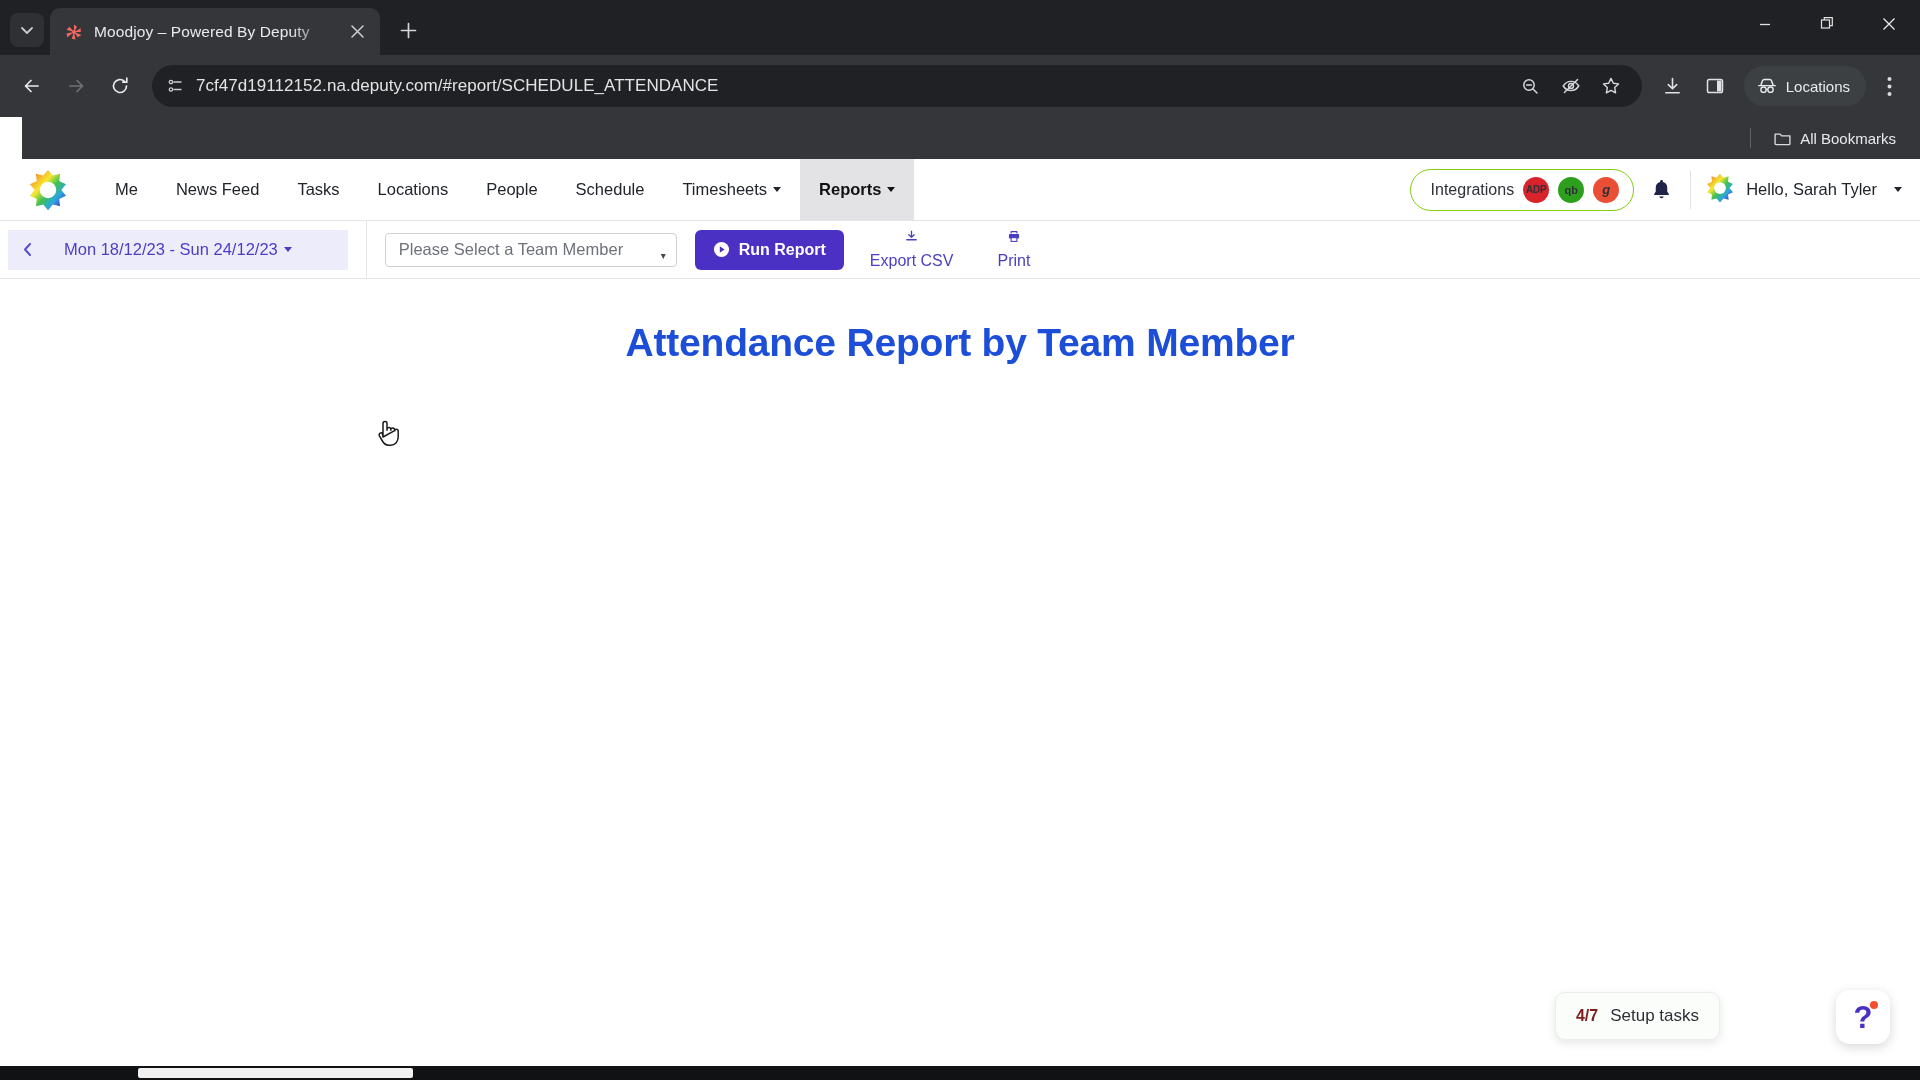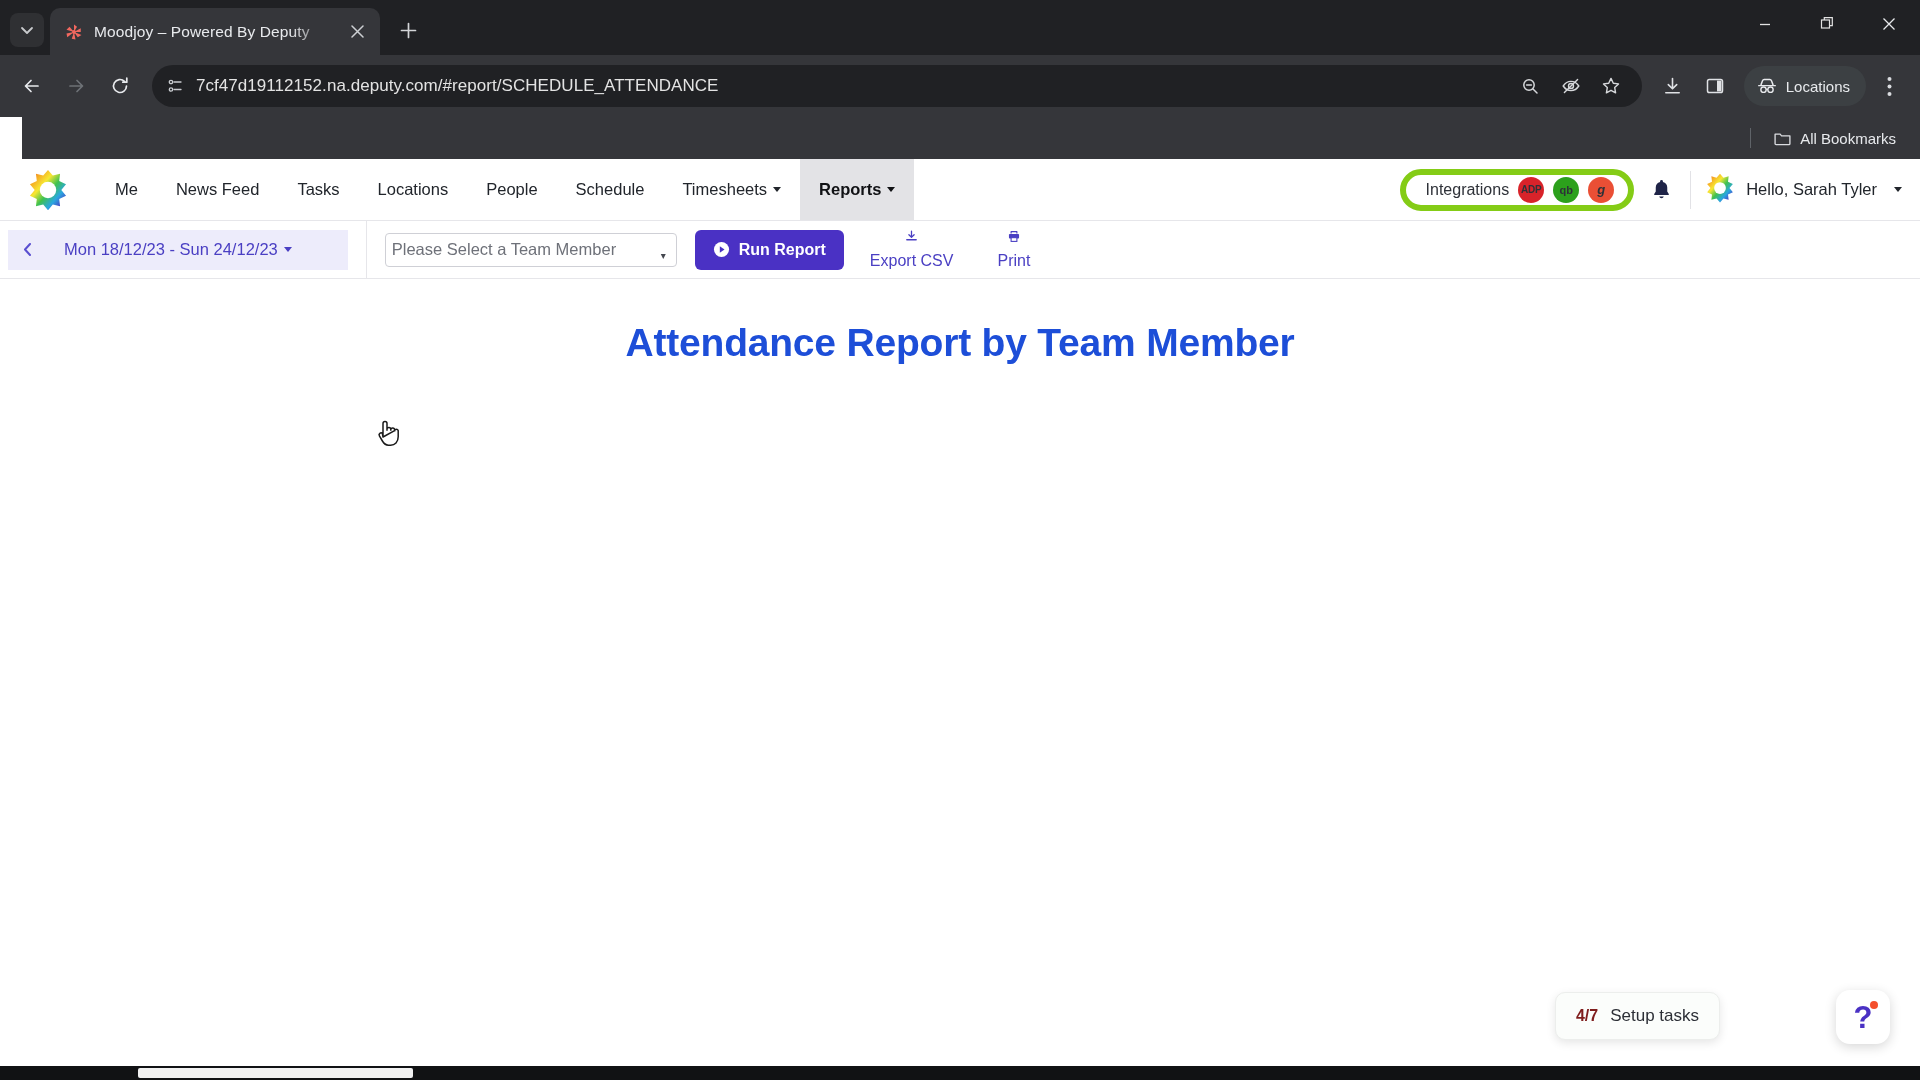--- a/index.html
+++ b/index.html
@@ -85,21 +85,21 @@
   .logo-wrap { width: 96px; display: flex; align-items: center; justify-content: center; flex:none;}
   .navlinks { display: flex; align-items: stretch; }
   .navlink {
     display: flex; align-items: center; padding: 0 19px; color: #21252b;
     font-size: 16.5px; white-space: nowrap;
   }
   .navlink.active { background: #e3e3e6; color: #101114; font-weight: 600; }
   .caret { display:inline-block; width:0;height:0;border-left:4.5px solid transparent;border-right:4.5px solid transparent;border-top:5px solid currentColor; margin-left:6px; vertical-align: middle;}
   .nav-right { margin-left: auto; display: flex; align-items: center; padding-right: 18px; gap: 0; }
   .integrations {
-    height: 42px; border: 6px solid #84cc16; border-radius: 21px; display: flex;
+    height: 42px; border: 1px solid #84cc16; border-radius: 21px; display: flex;
     align-items: center; gap: 9px; padding: 0 14px 0 20px;
   }
   .integrations > span { font-size: 16px; color: #2e3138; }
   .ibadge { width: 26px; height: 26px; border-radius: 50%; display: flex; align-items: center; justify-content: center; color: #fff; font-weight: 700; }
   .ibadge.adp { background: #d8232a; font-size: 10px; letter-spacing: -.3px;}
   .ibadge.qb  { background: #2ca01c; font-size: 11px; }
   .ibadge.g   { background: #ea4f35; font-size: 13px; font-style: italic; }
   .bell { width: 54px; display:flex; align-items:center; justify-content:center; }
   .nav-divider { width: 1px; height: 38px; background: #e2e2e6; margin: 0 6px 0 2px; }
   .userbox { display: flex; align-items: center; gap: 11px; padding-left: 8px; }
@@ -116,21 +116,21 @@
     align-items: center; justify-content: center; color: #4c42c6; font-size: 13px;
     position: relative;
   }
   .dr-label {
     height: 40px; background: #edecfb; display: flex; align-items: center;
     padding: 16px 18px; color: #4a3fc3; font-size: 16.5px; white-space: nowrap;
   }
   .tb-sep { width: 1px; height: 58px; background: #e6e6ea; margin: 0 18px 0 18px; }
   .tm-select {
     width: 292px; height: 34px; border: 1px solid #cfd0d6; border-radius: 4px;
-    display: flex; align-items: center; padding: 0 10px 0 6px; background: #fff;
+    display: flex; align-items: center; padding: 0 10px 0 13px; background: #fff;
   }
   .tm-select .ph { color: #6e7179; font-size: 16.5px; flex: 1; }
   .tm-select .sel-caret { color: #44474f; font-size: 10px; align-self: flex-end; margin-bottom: 5px; }
   .btn {
     height: 40px; border-radius: 6px; display: flex; align-items: center;
     gap: 9px; padding: 0 18px; font-size: 16px; white-space: nowrap;
   }
   .btn.primary { background: #4a31c4; color: #fff; font-weight: 700; margin-left: 18px; }
   .btn.ghost { color: #4a3fc3; background: #fff; margin-left: 8px; font-weight: 500; flex-direction: column;}
 

